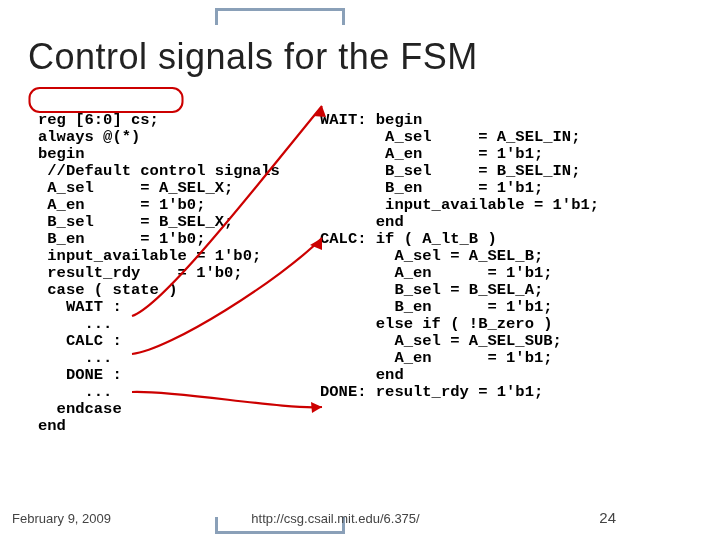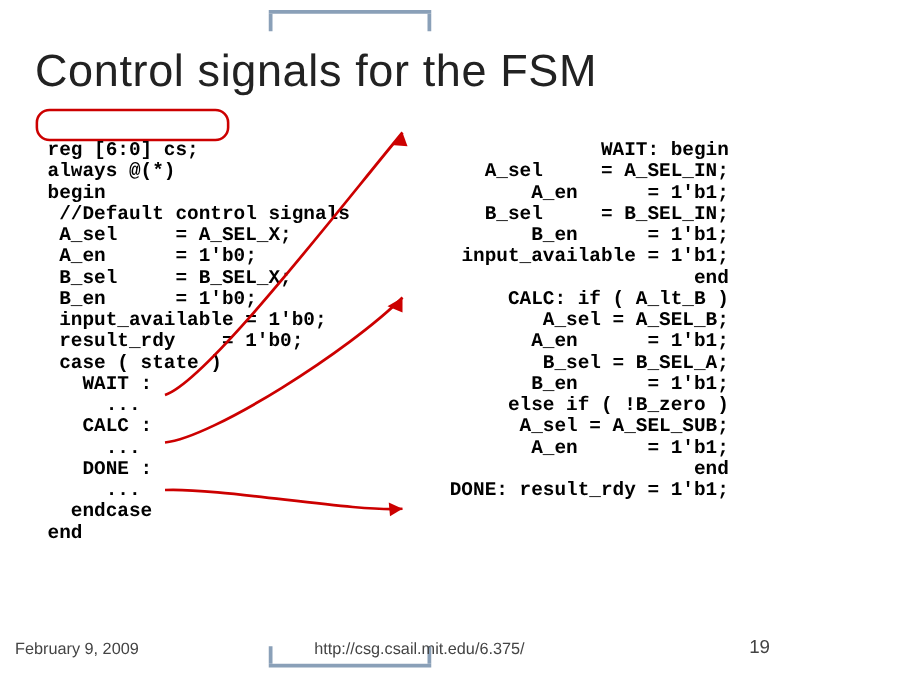--- a/index.html
+++ b/index.html
@@ -78,23 +78,22 @@
     white-space: pre;
     color: #000;
   }
   .code-left {
     position: absolute;
     left: 38px;
     top: 96px;
   }
   .code-right {
     position: absolute;
-    left: 304px;
+    left: 320px;
     top: 96px;
-    text-align: right;
   }
 
   svg.arrows {
     position: absolute;
     left: 0;
     top: 0;
     width: 720px;
     height: 540px;
     pointer-events: none;
   }
@@ -201,14 +200,14 @@
 
     <path class="arrow-path" d="M 132 354 C 170 350, 280 280, 322 238"></path>
     <polygon class="arrow-poly" points="322,238 310,245 322,250"></polygon>
 
     <path class="arrow-path" d="M 132 392 C 175 390, 285 410, 322 407"></path>
     <polygon class="arrow-poly" points="322,407 311,402 312,413"></polygon>
   </svg>
 
   <div class="footer-left">February 9, 2009</div>
   <div class="footer-center">http://csg.csail.mit.edu/6.375/</div>
-  <div class="footer-right">19</div>
+  <div class="footer-right">24</div>
 </div>
 
 </body></html>

